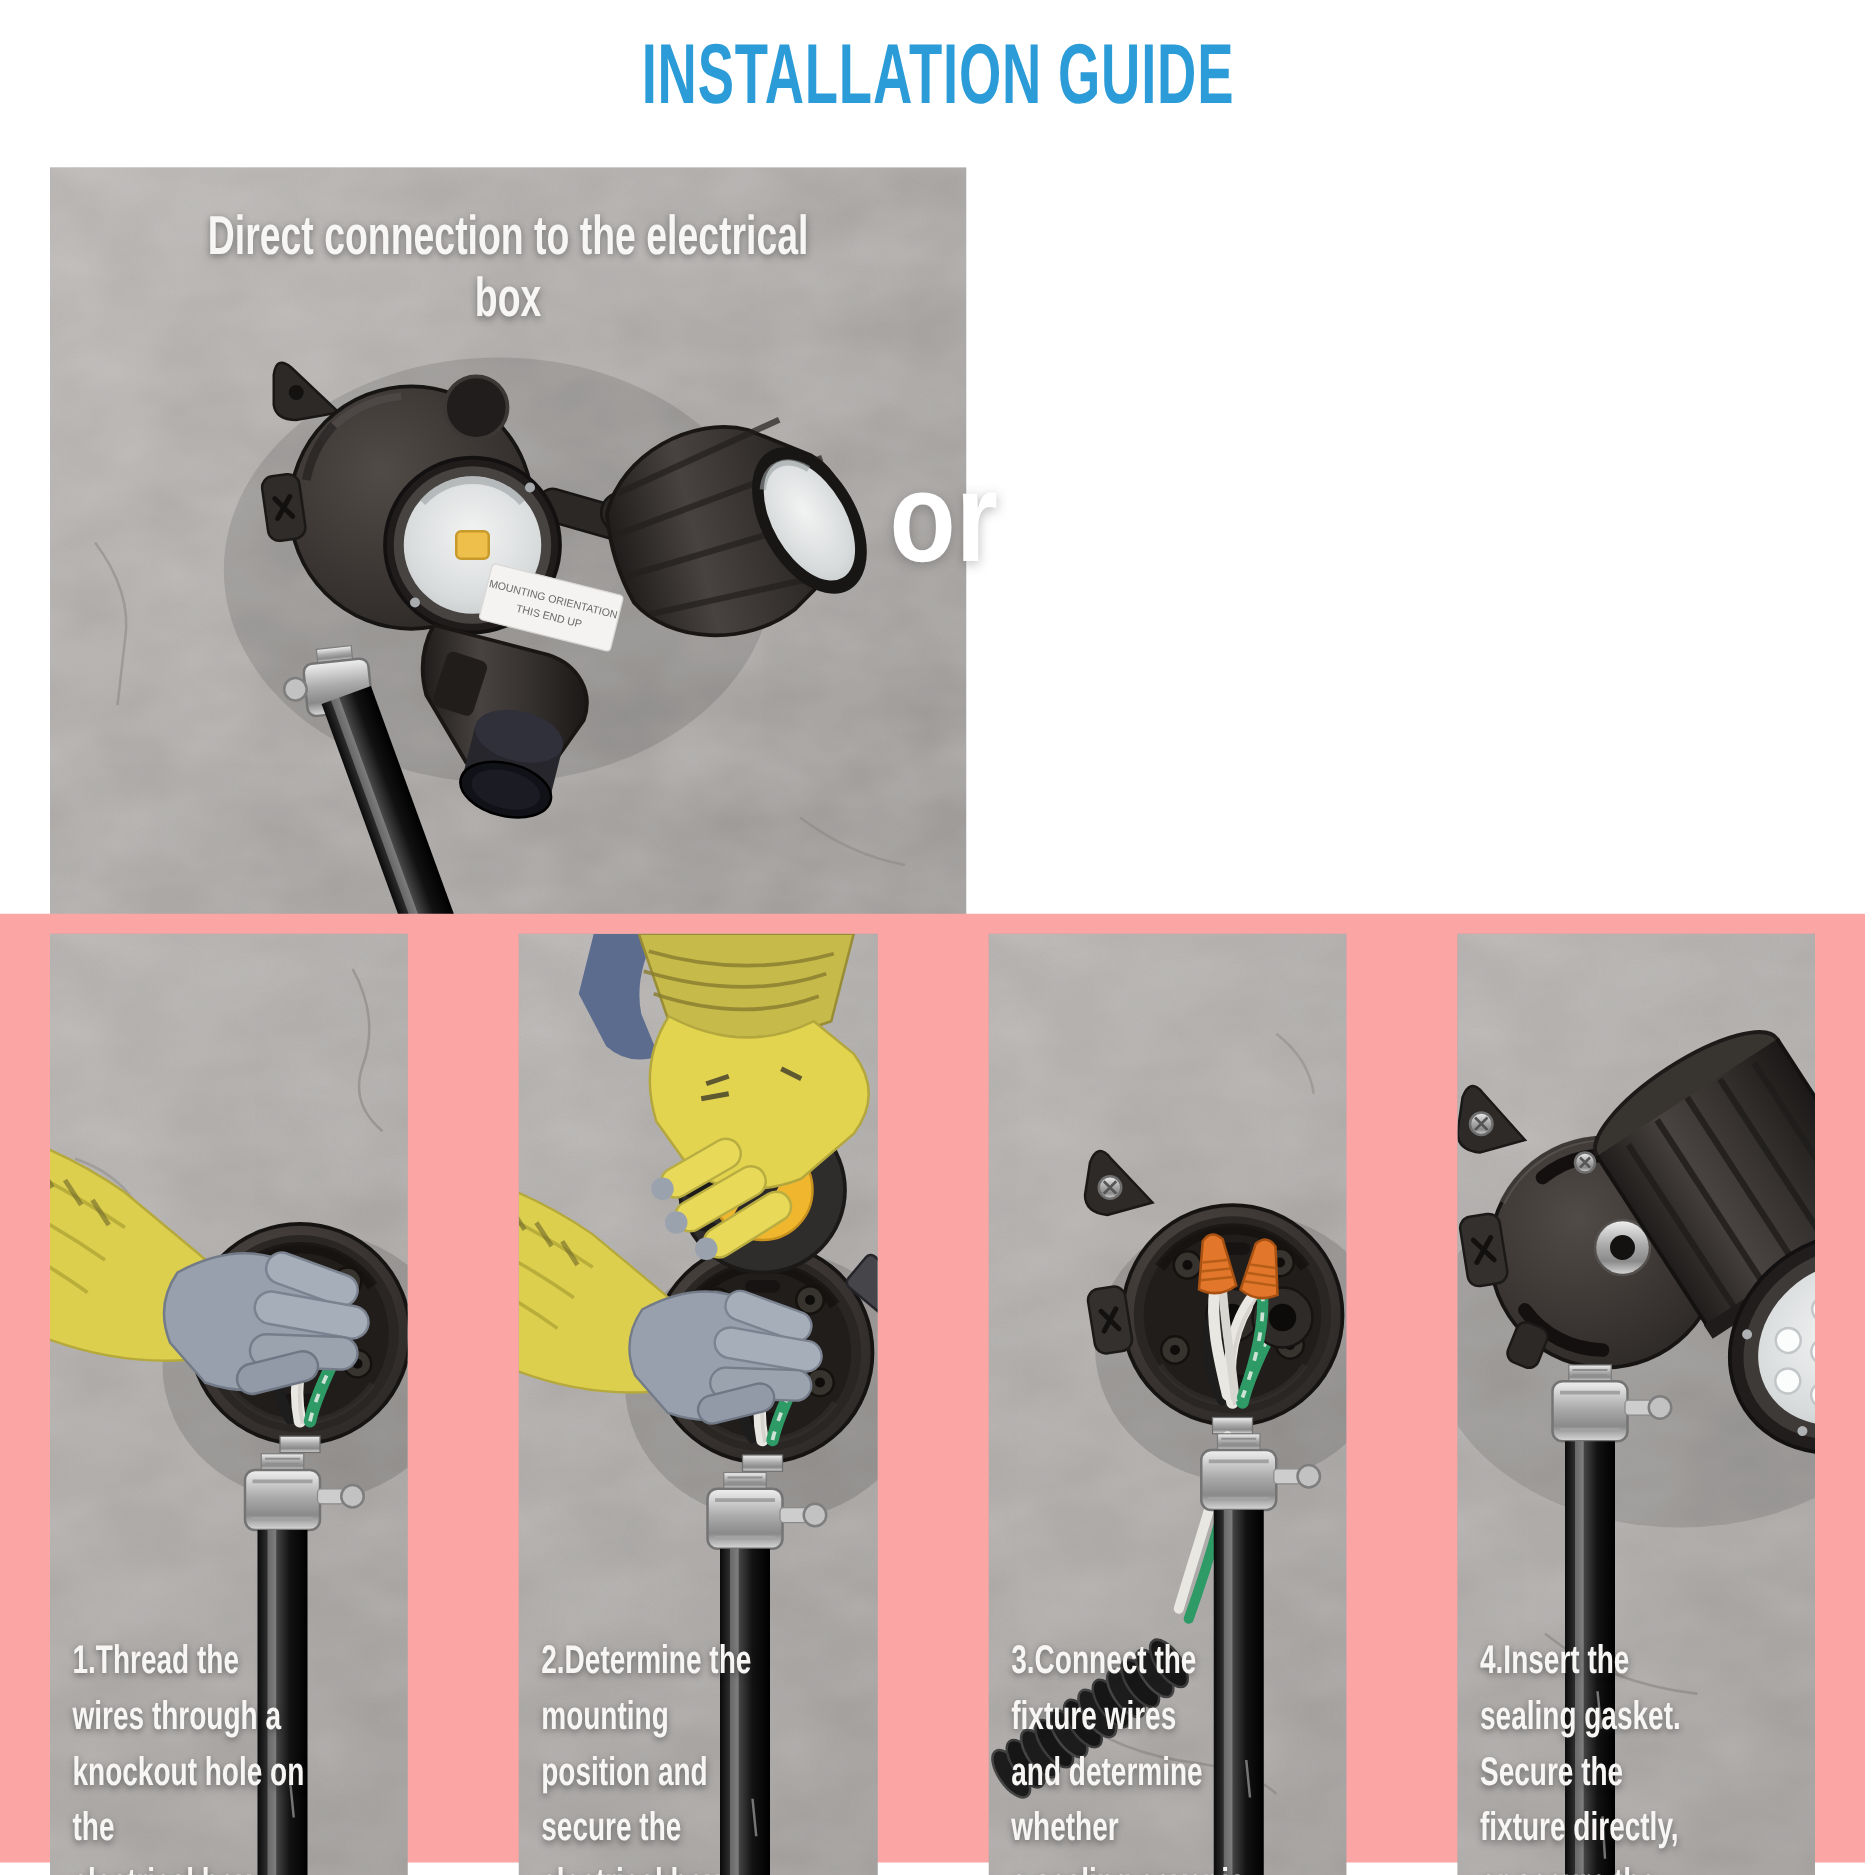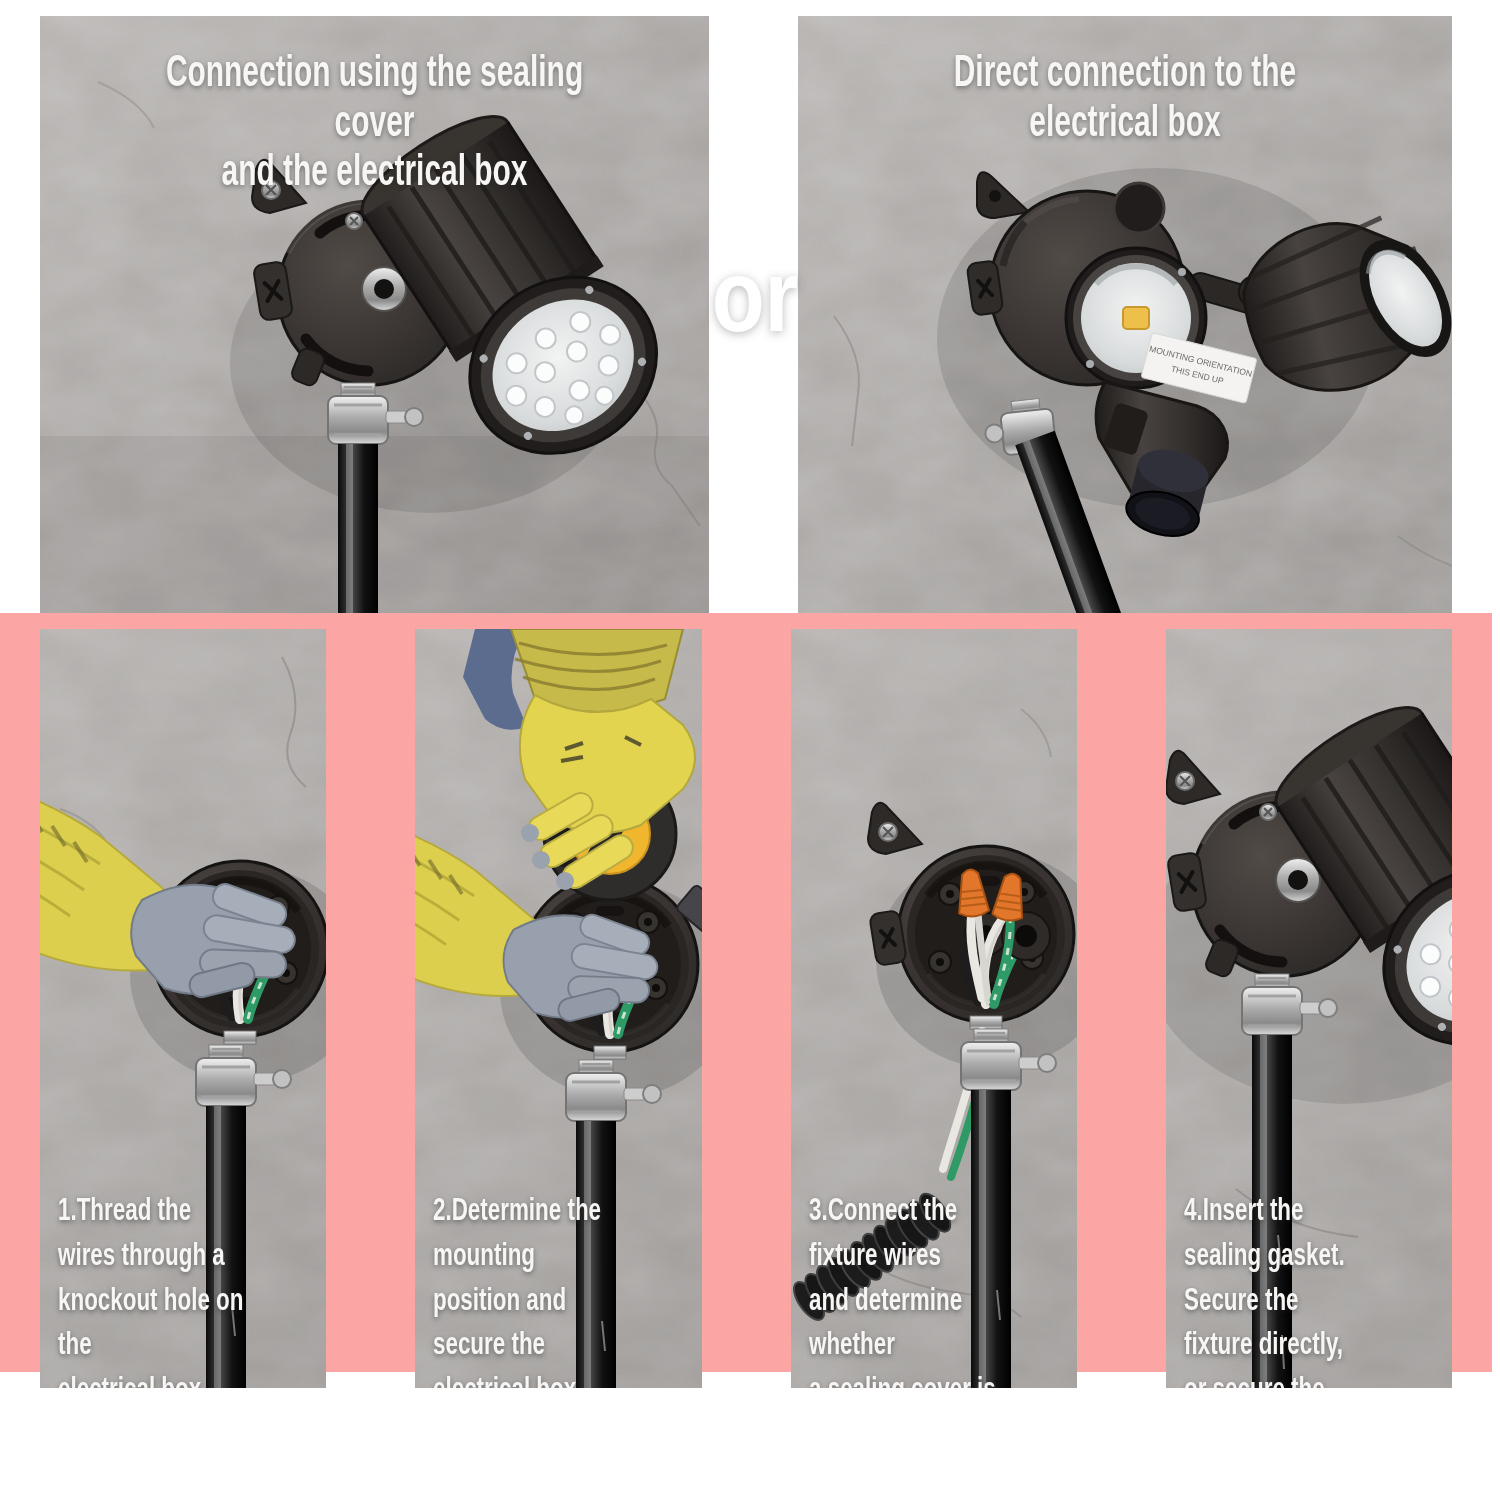--- a/index.html
+++ b/index.html
@@ -195,38 +195,26 @@
           </g>
         </g>
       </g>
       <use href="#gClampPipe" transform="translate(-12,90)"></use>
     </g>
   </defs>
 </svg>
 
 <div class="page">
 
+  <header class="title-band">
+    <h1 class="page-title">INSTALLATION GUIDE</h1>
+  </header>
 
   <section class="top-row">
 
-    <figure class="panel p-tl">
-      <svg viewBox="0 0 750 604" width="750" height="604">
-        <rect width="750" height="604" fill="url(#wallT)"></rect>
-        <rect width="750" height="604" filter="url(#blotchF)" opacity="0.5"></rect>
-        <rect width="750" height="604" filter="url(#grainF)" opacity="0.22"></rect>
-        <rect y="420" width="750" height="184" fill="#55524f" opacity="0.10"></rect>
-        <path d="M596,372 q26,28 20,54 t16,44 l28,40" stroke="#7f7c79" stroke-width="2" opacity="0.5" fill="none"></path>
-        <path d="M58,66 q42,18 56,46" stroke="#7f7c79" stroke-width="2" opacity="0.35" fill="none"></path>
-        <g>
-          <use href="#gFixtureA" transform="translate(330,277)"></use>
-        </g>
-      </svg>
-      <figcaption class="cap-top">Connection using the sealing cover
-and the electrical box</figcaption>
-    </figure>
 
     <figure class="panel p-tr">
       <svg viewBox="0 0 733 604" width="733" height="604">
         <rect width="733" height="604" fill="url(#wallT)"></rect>
         <rect width="733" height="604" filter="url(#blotchF)" opacity="0.5"></rect>
         <rect width="733" height="604" filter="url(#grainF)" opacity="0.22"></rect>
         <path d="M36,300 q30,40 24,78 l-6,52" stroke="#7f7c79" stroke-width="2" opacity="0.45" fill="none"></path>
         <path d="M600,520 q40,30 84,38" stroke="#7f7c79" stroke-width="2" opacity="0.4" fill="none"></path>
         <g transform="translate(289,272)">
           <ellipse cx="70" cy="50" rx="220" ry="170" fill="#000" opacity="0.11"></ellipse>

